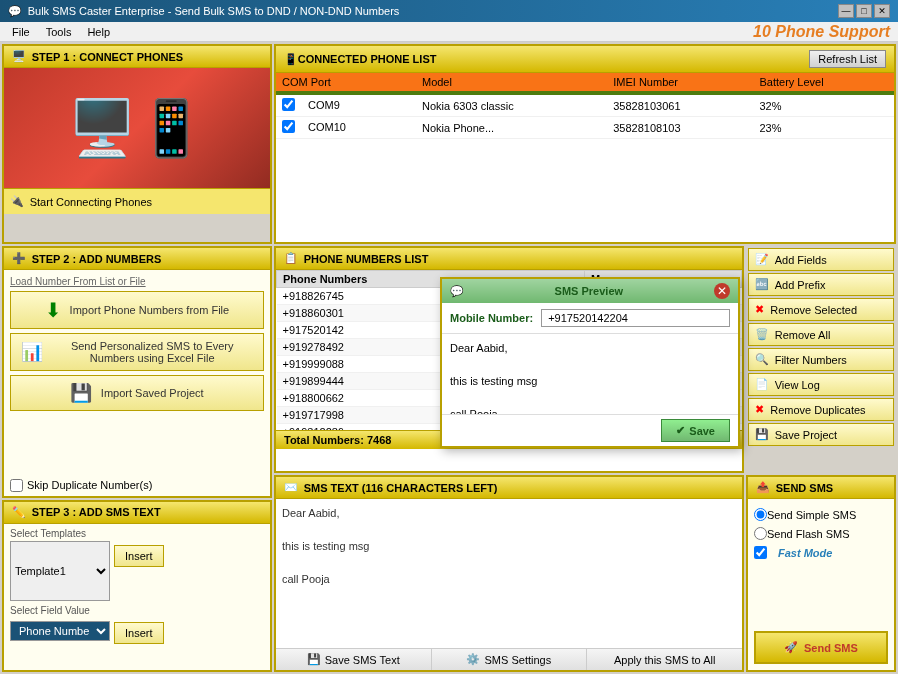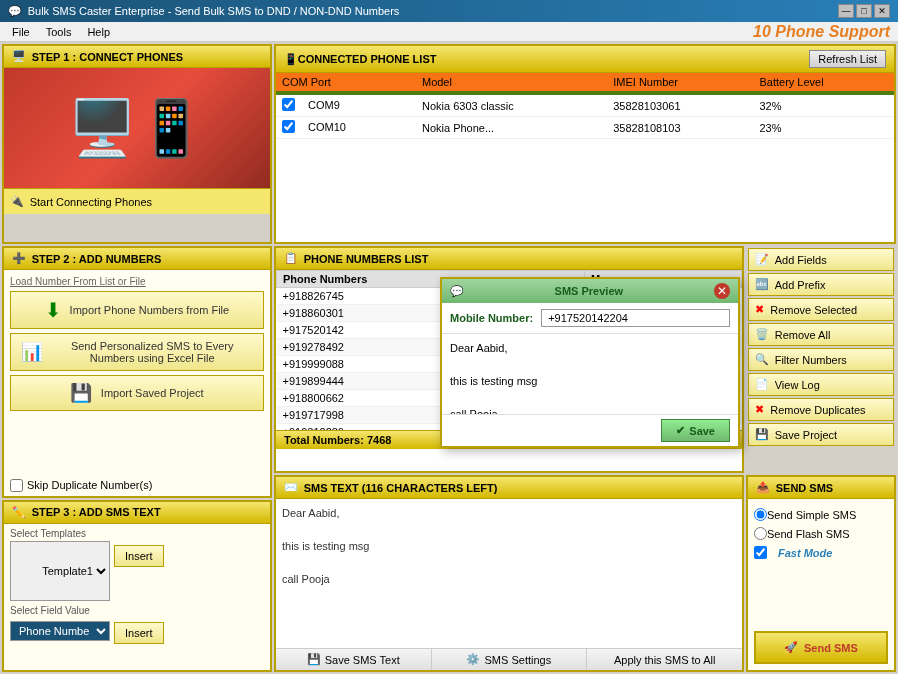--- a/index.html
+++ b/index.html
@@ -45,21 +45,21 @@
     .phone-numbers-table th { background: #e0e0e0; border: 1px solid #ccc; padding: 2px 6px; text-align: left; }
     .phone-numbers-table td { border-bottom: 1px solid #f0f0f0; padding: 2px 6px; }
     .phone-numbers-table tr:nth-child(even) { background: #f8f8f8; }
     
     .total-bar { background: linear-gradient(to bottom, #f5e66e, #d4b800); padding: 3px 8px; border-top: 1px solid #b8a000; font-weight: bold; }
     
     .action-btn { background: linear-gradient(to bottom, #fffacd, #f0e68c); border: 1px solid #b8a000; padding: 4px 6px; cursor: pointer; display: flex; align-items: center; gap: 6px; font-size: 11px; width: 100%; }
     .step3-header { background: linear-gradient(to bottom, #f5e66e, #d4b800); padding: 4px 8px; display: flex; align-items: center; gap: 6px; font-weight: bold; border-bottom: 1px solid #b8a000; }
     .step3-content { padding: 4px 6px; display: flex; gap: 8px; }
     
-    .template-select { width: 100px; height: 60px; border: 1px solid #999; font-size: 11px; text-align: right; }
+    .template-select { width: 100px; height: 60px; border: 1px solid #999; font-size: 11px; }
     .insert-btn { background: linear-gradient(to bottom, #fffacd, #f0e68c); border: 1px solid #b8a000; padding: 4px 10px; cursor: pointer; align-self: flex-start; margin-top: 4px; font-size: 11px; }
     
     .field-section { margin-top: 4px; }
     .field-label { font-size: 10px; color: #555; margin-bottom: 2px; }
     .field-select-row { display: flex; align-items: center; gap: 4px; }
     .field-select { background: #1a5276; color: white; border: 1px solid #999; padding: 2px 4px; font-size: 11px; width: 100px; }
     .sms-text-header { background: linear-gradient(to bottom, #f5e66e, #d4b800); padding: 4px 8px; display: flex; align-items: center; gap: 6px; font-weight: bold; border-bottom: 1px solid #b8a000; }
     .sms-text-area { flex: 1; padding: 6px; font-size: 11px; color: #333; line-height: 1.5; }
     .sms-text-footer { display: flex; border-top: 1px solid #ccc; background: #f0f0f0; }
     .sms-footer-btn { flex: 1; padding: 4px 6px; border: none; border-right: 1px solid #ccc; background: linear-gradient(to bottom, #f5f5f5, #e0e0e0); cursor: pointer; display: flex; align-items: center; justify-content: center; gap: 4px; font-size: 11px; }

